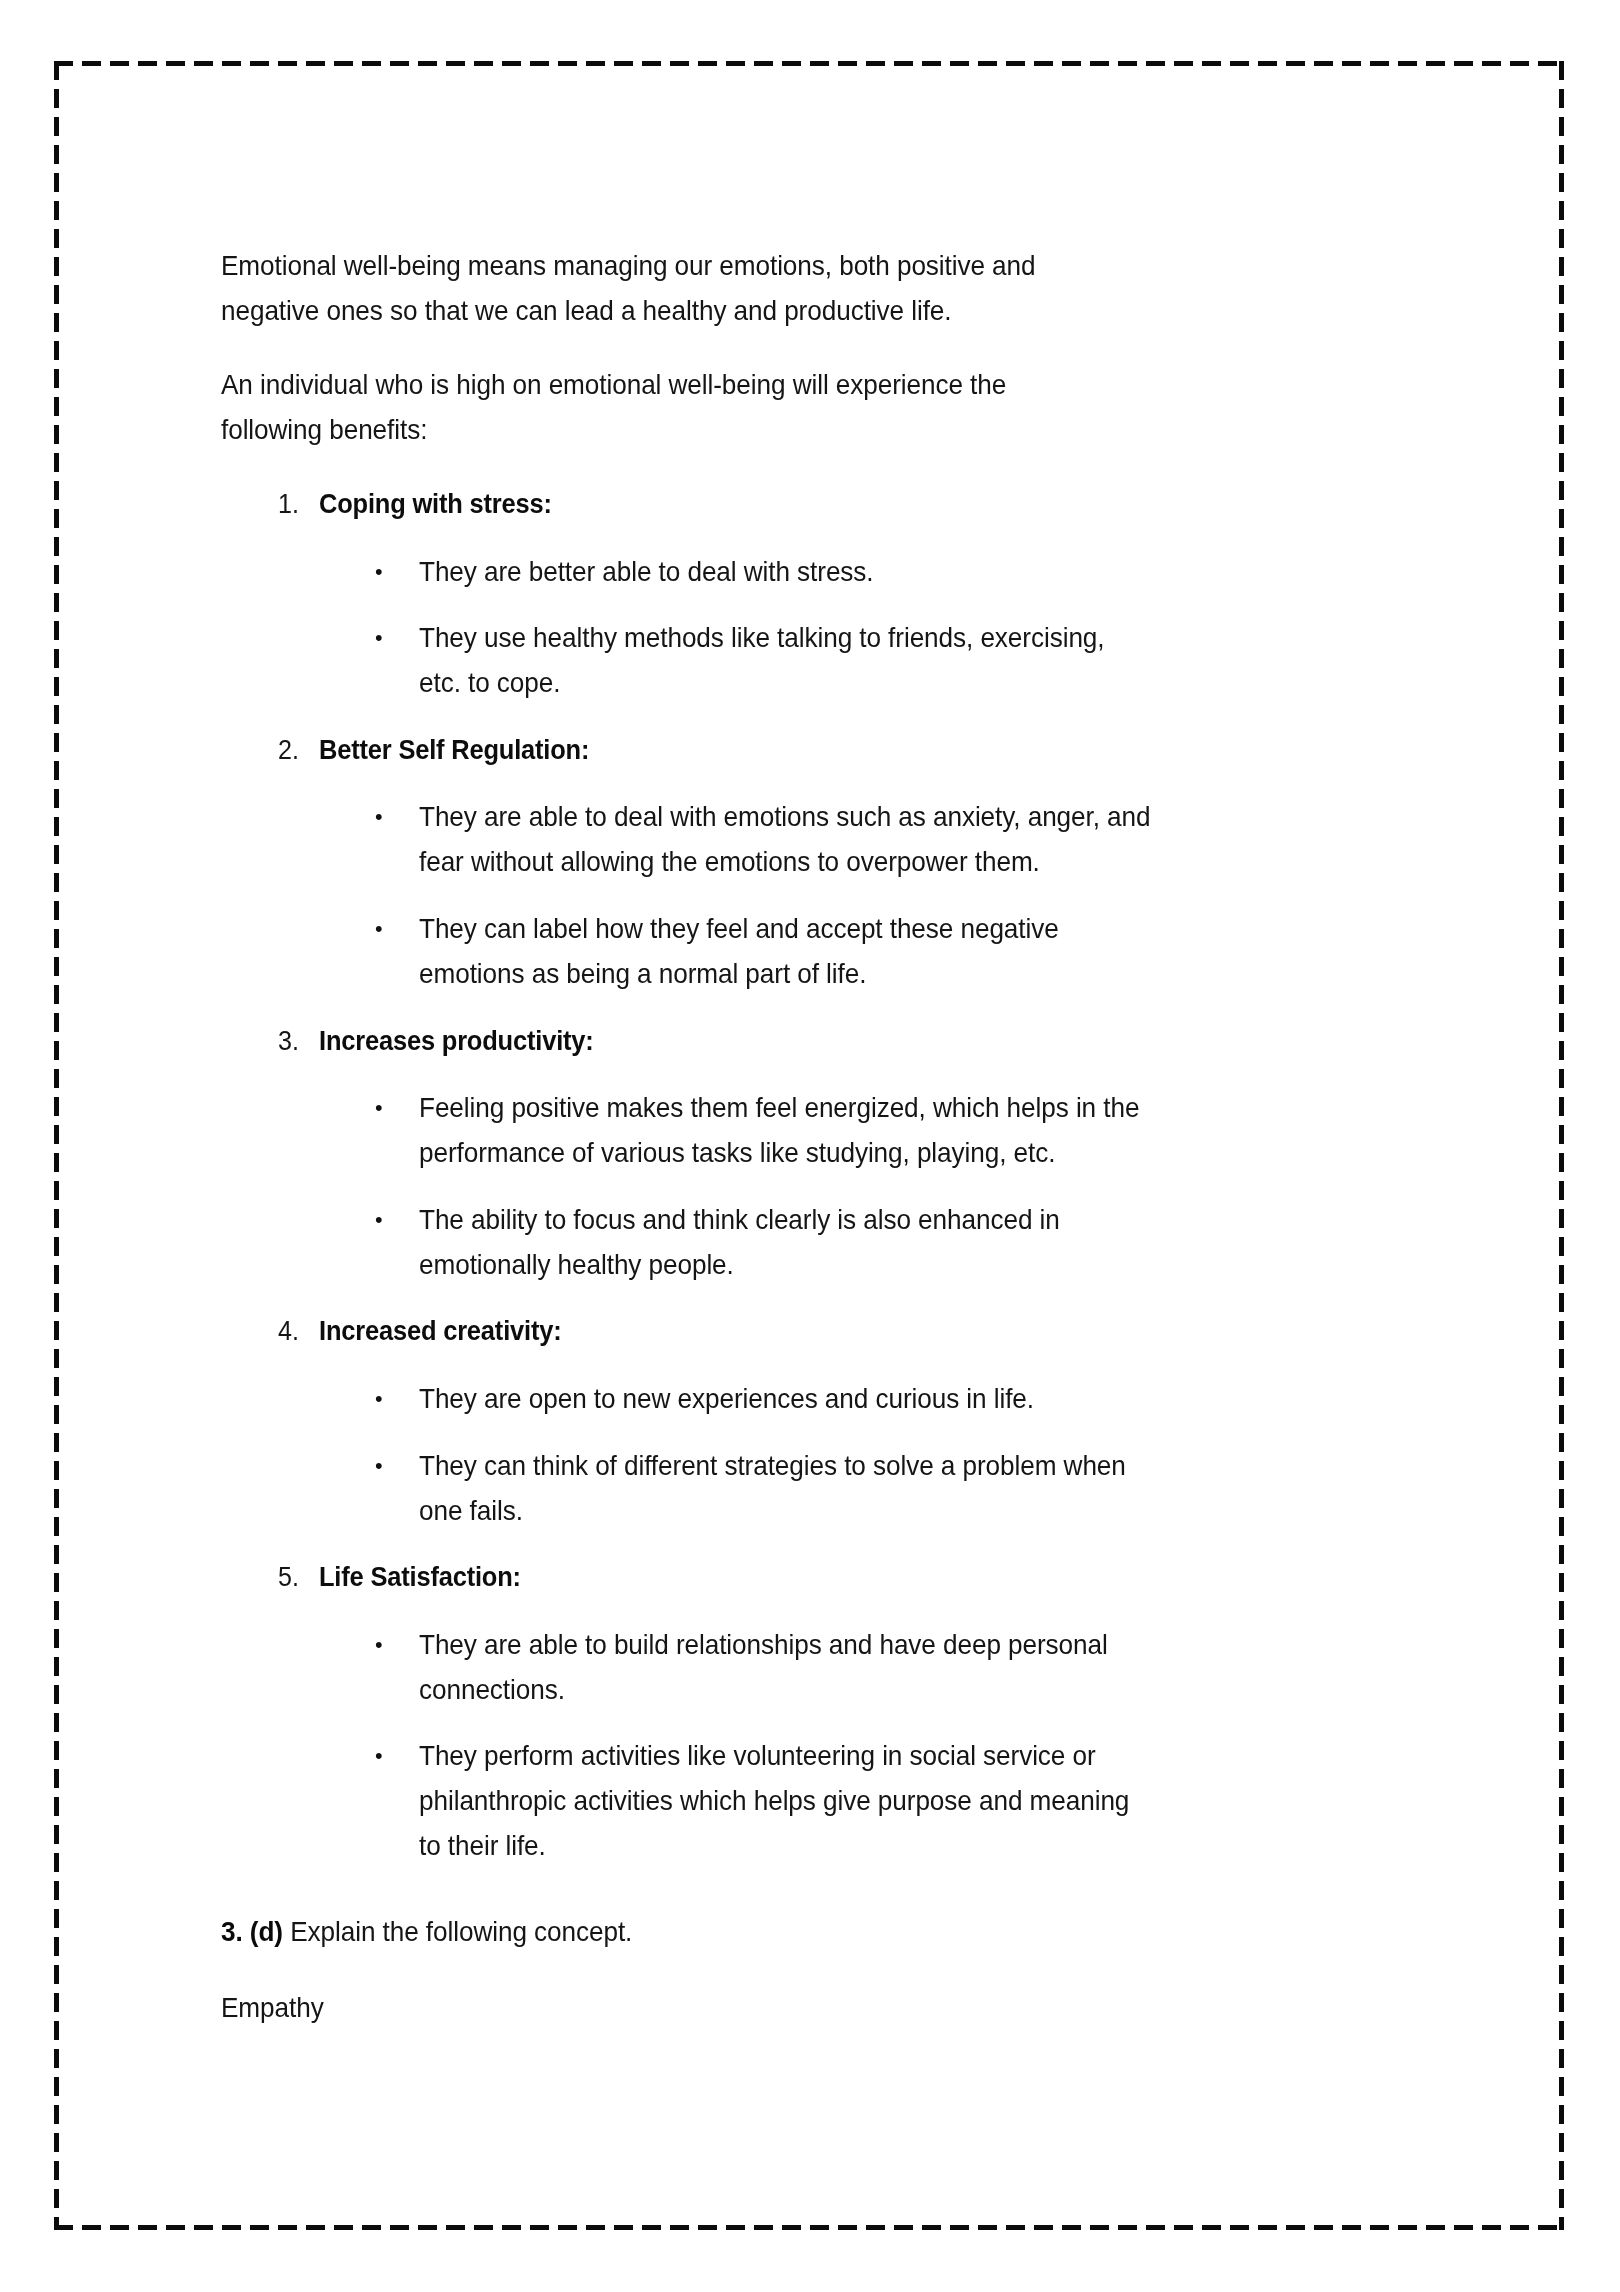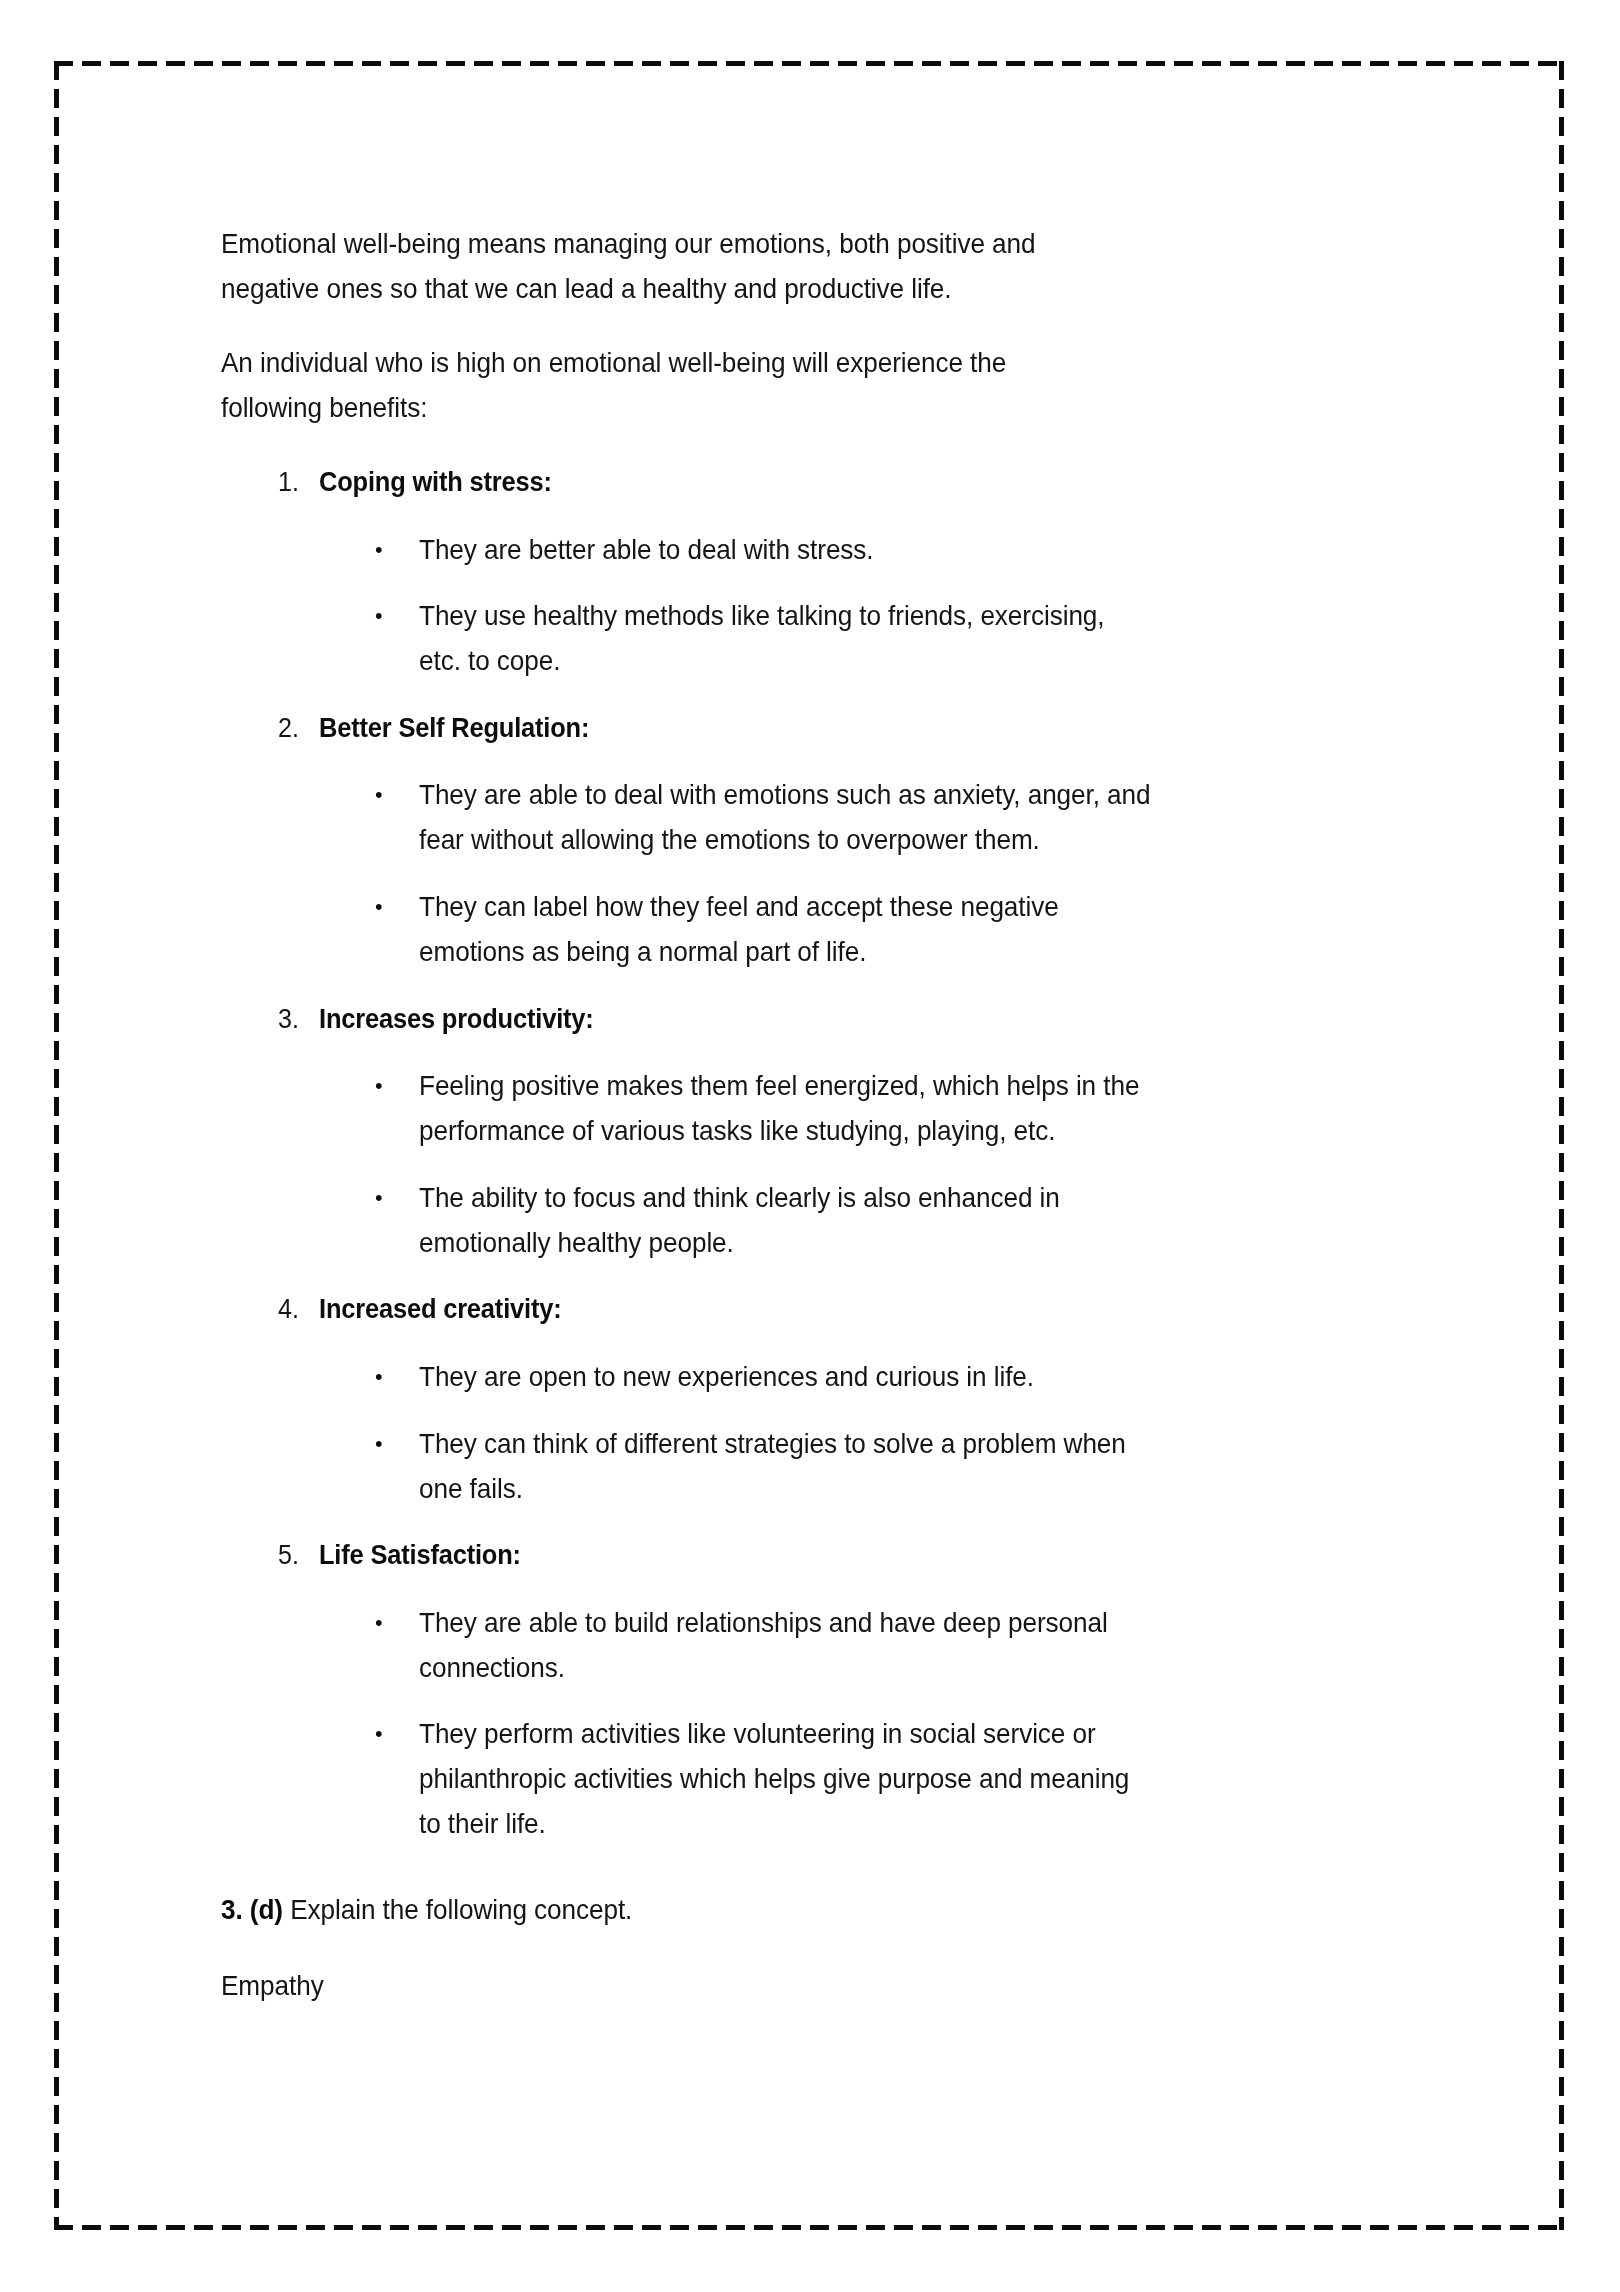--- a/index.html
+++ b/index.html
@@ -51,21 +51,21 @@
       transparent 18.6px, transparent 28px
     );
   }
   .frame-left { left: 0; }
   .frame-right { right: 0; }
 
   
   #doc-body {
     position: absolute;
     left: 221px;
-    top: 221px;
+    top: 243px;
     width: 1157px;
   }
 
   .para {
     font-size: 28px;
     line-height: 45px;
     letter-spacing: -0.1px;
     margin: 0 0 29px 0;
     width: 941px;
     color: #151515;

